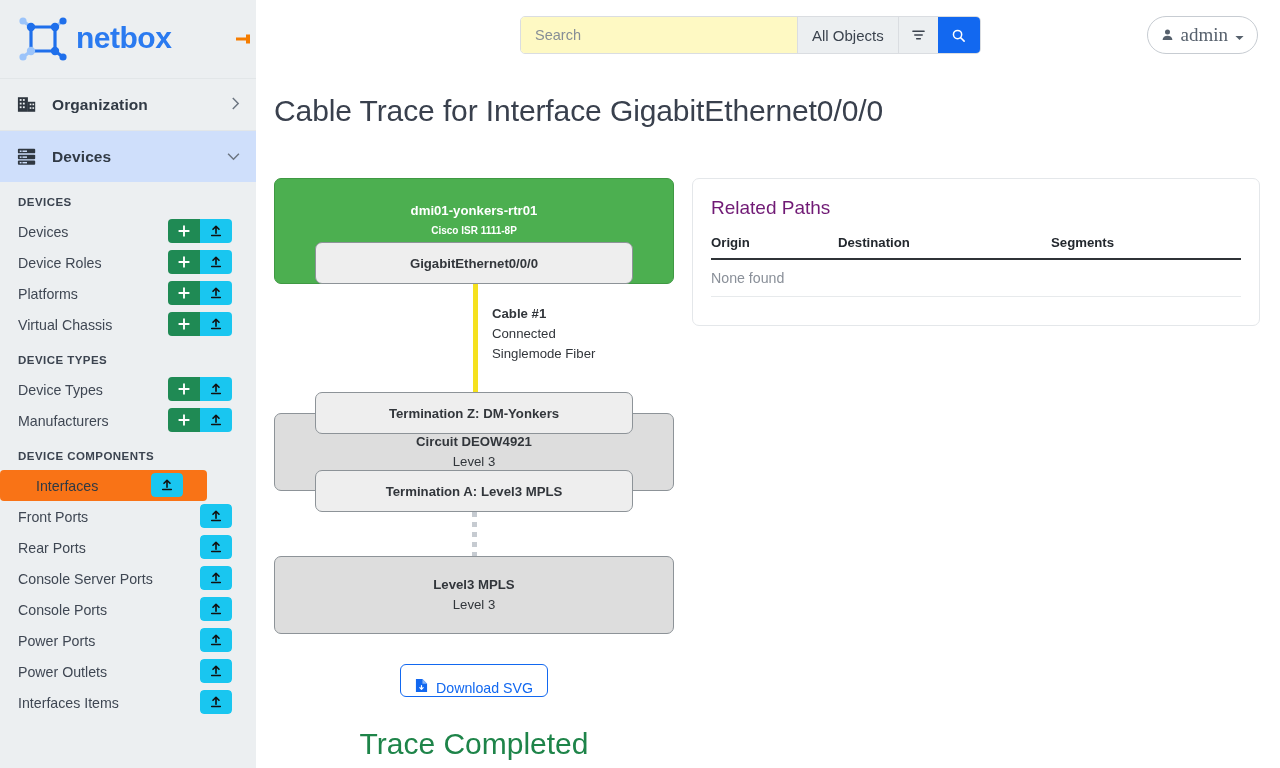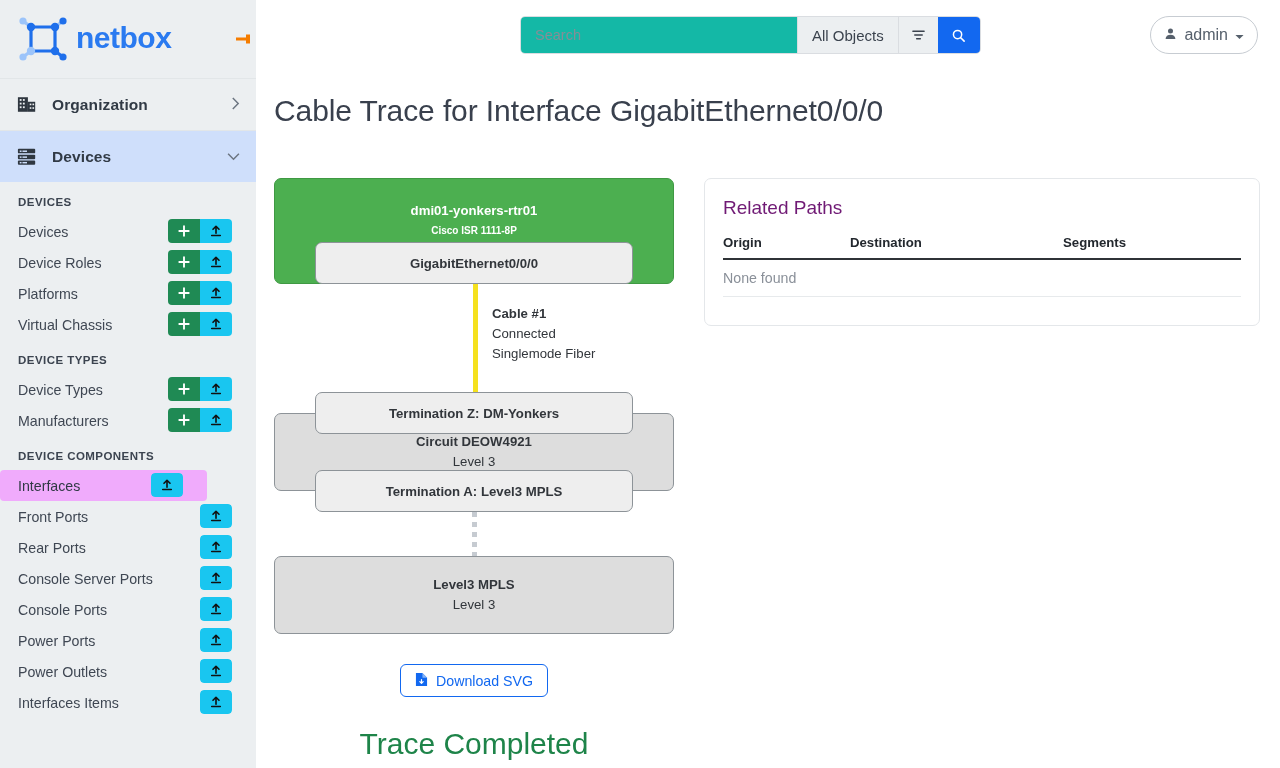--- a/index.html
+++ b/index.html
@@ -58,24 +58,24 @@
     height: 31px;
     display: flex; align-items: center;
     padding: 0 12px 0 18px;
     position: relative;
   }
   .sub-item .si-label {
     font-size: 14.2px; color: #3f4753; white-space: nowrap;
     flex: 1 1 auto;
   }
   .sub-item.active {
-    background: #f0abfc;
+    background: #f97316;
     border-radius: 4px;
     margin-left: 0; margin-right: 49px;
-    padding-left: 18px;
+    padding-left: 36px;
   }
   .sub-item.active .si-label { color: #2f3944; }
 
   .btn-grp {
     position: absolute; right: 24px; top: 3px;
     display: flex; height: 24px; border-radius: 4px; overflow: hidden;
   }
   .mini-btn {
     width: 32px; height: 24px;
     display:flex; align-items:center; justify-content:center;
@@ -98,21 +98,21 @@
   .search-wrap {
     display: flex; align-items: stretch; height: 38px;
     margin-left: 264px;
     border: 1px solid #dadde1; border-radius: 5px; overflow: hidden;
     background: #fff;
   }
   .search-input {
     width: 276px; border: 0; outline: 0;
     padding: 0 14px; font-size: 14.5px; color: #39424e;
     font-family: "Liberation Sans", sans-serif;
-    background: #14b8a6;
+    background: #fef9c3;
   }
   .search-input::placeholder { color: #868e96; }
   .obj-select {
     display: flex; align-items: center; padding: 9px 14px;
     background: #eceff1; font-size: 15px; color: #3b434e;
     border-left: 1px solid #dadde1;
     white-space: nowrap; cursor: pointer;
   }
   .filter-btn {
     width: 40px; display:flex; align-items:center; justify-content:center;
@@ -121,29 +121,29 @@
   .go-btn {
     width: 42px; display:flex; align-items:center; justify-content:center;
     background:#1268f0; cursor:pointer;
   }
   .user-btn {
     margin-left: auto;
     display:flex; align-items:center; gap:7px;
     height: 38px; padding: 0 13px;
     border: 1px solid #c7ccd2; border-radius: 19px;
     background: #fff; cursor: pointer;
-    font-size: 16px; color: #56606c;
+    font-size: 19px; color: #56606c; font-family: Liberation Serif, serif;
   }
 
   .page-title {
     font-size: 30px; font-weight: 400; color: #39404d;
     padding: 4px 0 0 18px; letter-spacing: -0.1px;
   }
 
-  .content { display: flex; padding: 30px 20px 0 18px; gap: 30px; }
+  .content { display: flex; padding: 30px 20px 0 18px; gap: 18px; }
 
   
   .trace-col { width: 400px; flex: 0 0 400px; position: relative; }
 
   .node {
     border-radius: 7px; text-align: center;
     border: 1px solid #9aa0a6;
     display:flex; flex-direction:column; justify-content:center;
     position: relative;
   }
@@ -196,21 +196,21 @@
 
   .dotted-seg { height: 44px; position: relative; }
   .dotted-line {
     position: absolute; left: 198px; top: 0; width: 5px; height: 44px;
     background-image: linear-gradient(to bottom, #c6cbd1 0 5px, transparent 5px 10px);
     background-size: 5px 10px; background-repeat: repeat-y;
   }
 
   .dl-btn-row { display:flex; justify-content:center; margin-top: 30px; }
   .dl-btn {
-    display:flex; align-items:center; gap: 8px;
+    display:flex; align-items:flex-end; gap: 8px;
     height: 33px; padding: 0 14px;
     border: 1px solid #1268f0; border-radius: 6px;
     background: #fff; color: #1268f0; font-size: 14.2px;
     cursor: pointer; font-family: "Liberation Sans", sans-serif;
   }
   .trace-done {
     text-align: center; margin-top: 30px;
     font-size: 30px; color: #1e8449; font-weight: 400;
   }
 

